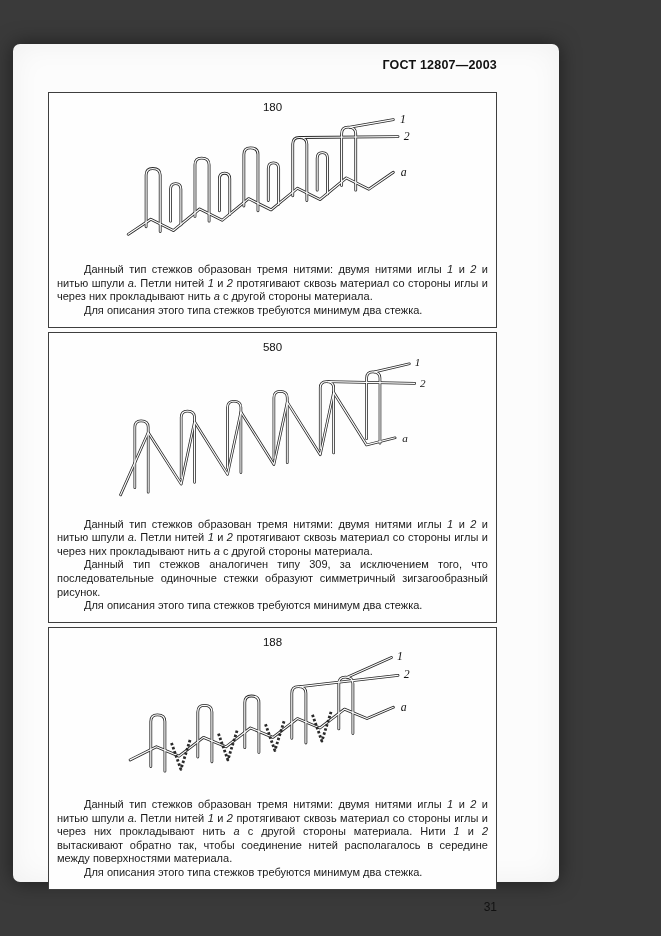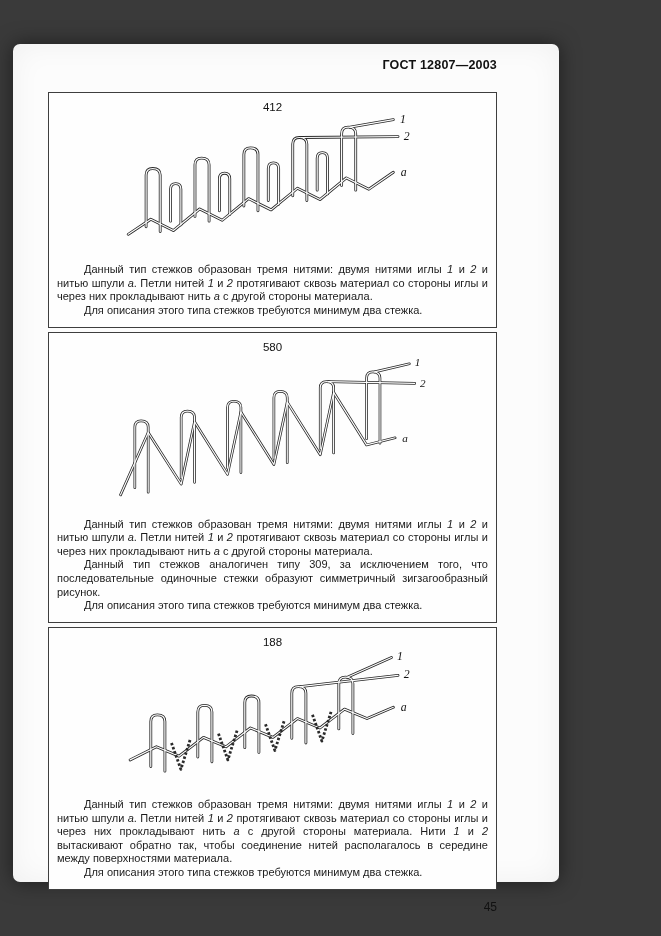--- a/index.html
+++ b/index.html
@@ -62,21 +62,21 @@
 <body>
 
 <div class="scan">
   <div class="page">
 
     <div class="doc-header">ГОСТ 12807—2003</div>
 
     <div class="content">
 
       <section class="type-box">
-        <div class="type-number">412</div>
+        <div class="type-number">180</div>
         <div class="diagram-wrap">
           <svg width="320" height="141" viewBox="0 0 340 150">
             <defs>
               <g id="g309">
                 <path d="M35,120 L35,65 Q35,58 42,58 Q50,58 50,65 L50,125"></path>
                 <path d="M87,109 L87,54 Q87,47 94,47 Q102,47 102,54 L102,114"></path>
                 <path d="M139,98 L139,43 Q139,36 146,36 Q154,36 154,43 L154,103"></path>
                 <path d="M191,87 L191,32 Q191,25 198,25 Q206,25 206,32 L206,92"></path>
                 <path d="M243,76 L243,21 Q243,14 250,14 Q258,14 258,21 L258,81"></path>
                 <path d="M61,114 L61,80 Q61,74 66.5,74 Q72,74 72,80 L72,118"></path>
@@ -162,16 +162,16 @@
               <text class="dlabel" x="306" y="66">a</text>
             </g>
           </svg>
         </div>
         <div class="para">Данный тип стежков образован тремя нитями: двумя нитями иглы <i>1</i> и <i>2</i> и нитью шпули <i>а</i>. Петли нитей <i>1</i> и <i>2</i> протягивают сквозь материал со стороны иглы и через них прокладывают нить <i>а</i> с другой стороны материала. Нити <i>1</i> и <i>2</i> вытаскивают обратно так, чтобы соединение нитей располагалось в середине между поверхностями материала.</div>
         <div class="para">Для описания этого типа стежков требуются минимум два стежка.</div>
       </section>
 
     </div>
 
-    <div class="doc-footer">45</div>
+    <div class="doc-footer">31</div>
 
   </div>
 </div>
 
 </body></html>

